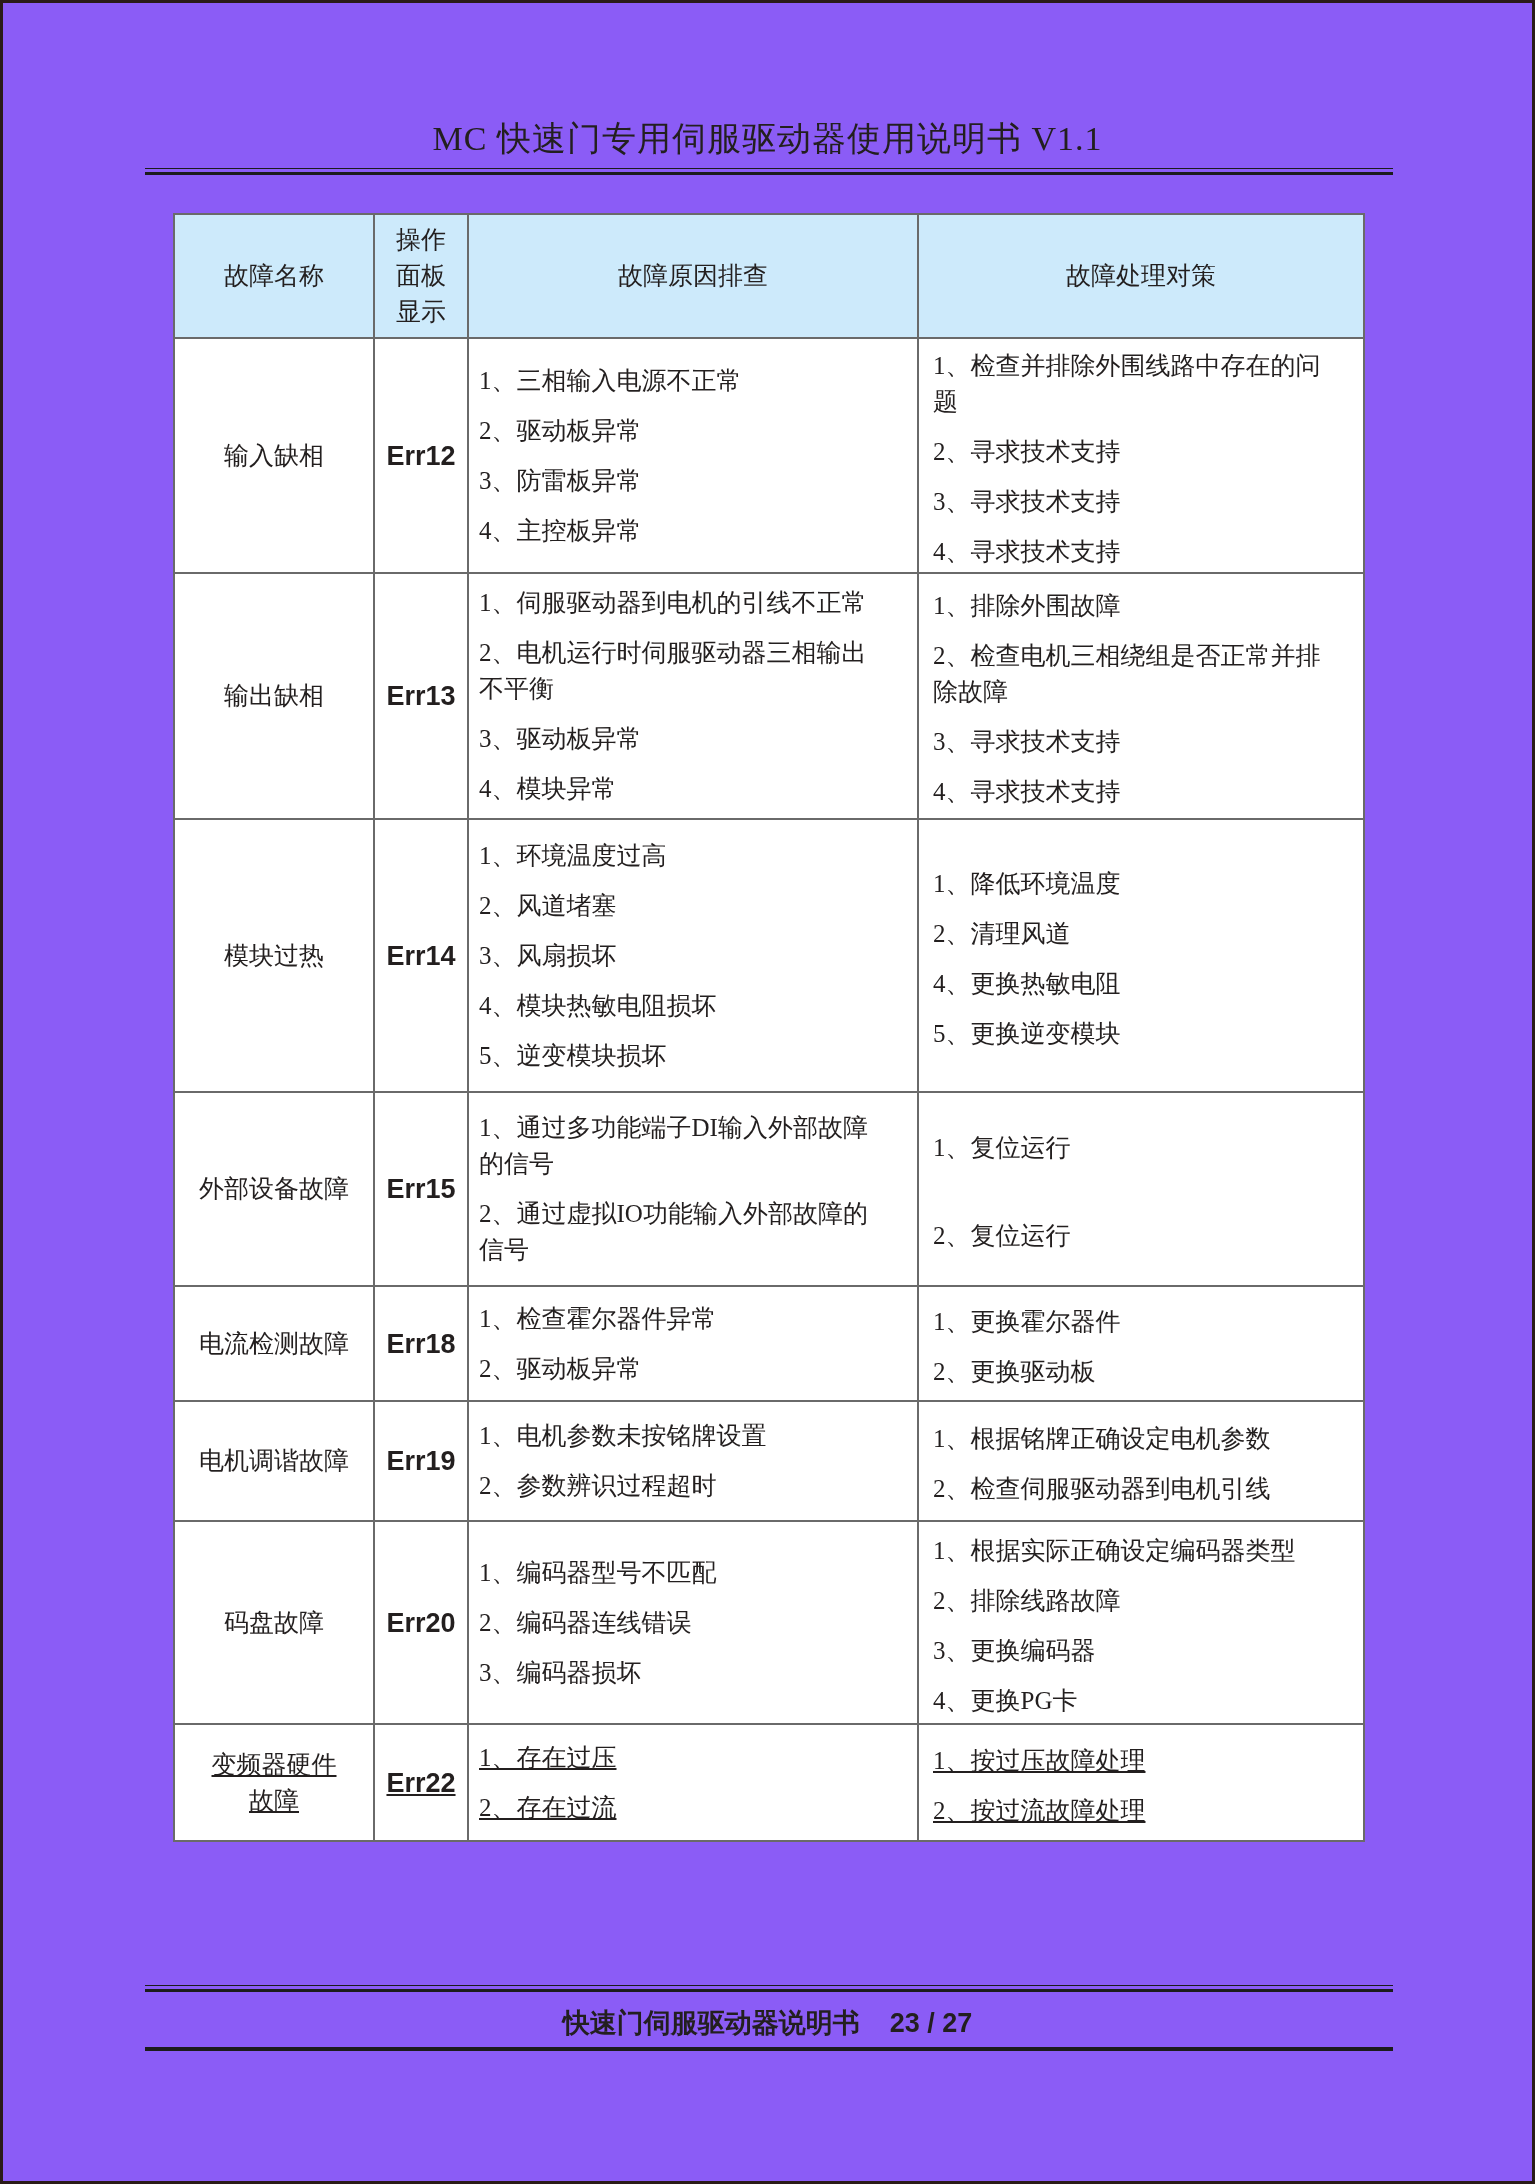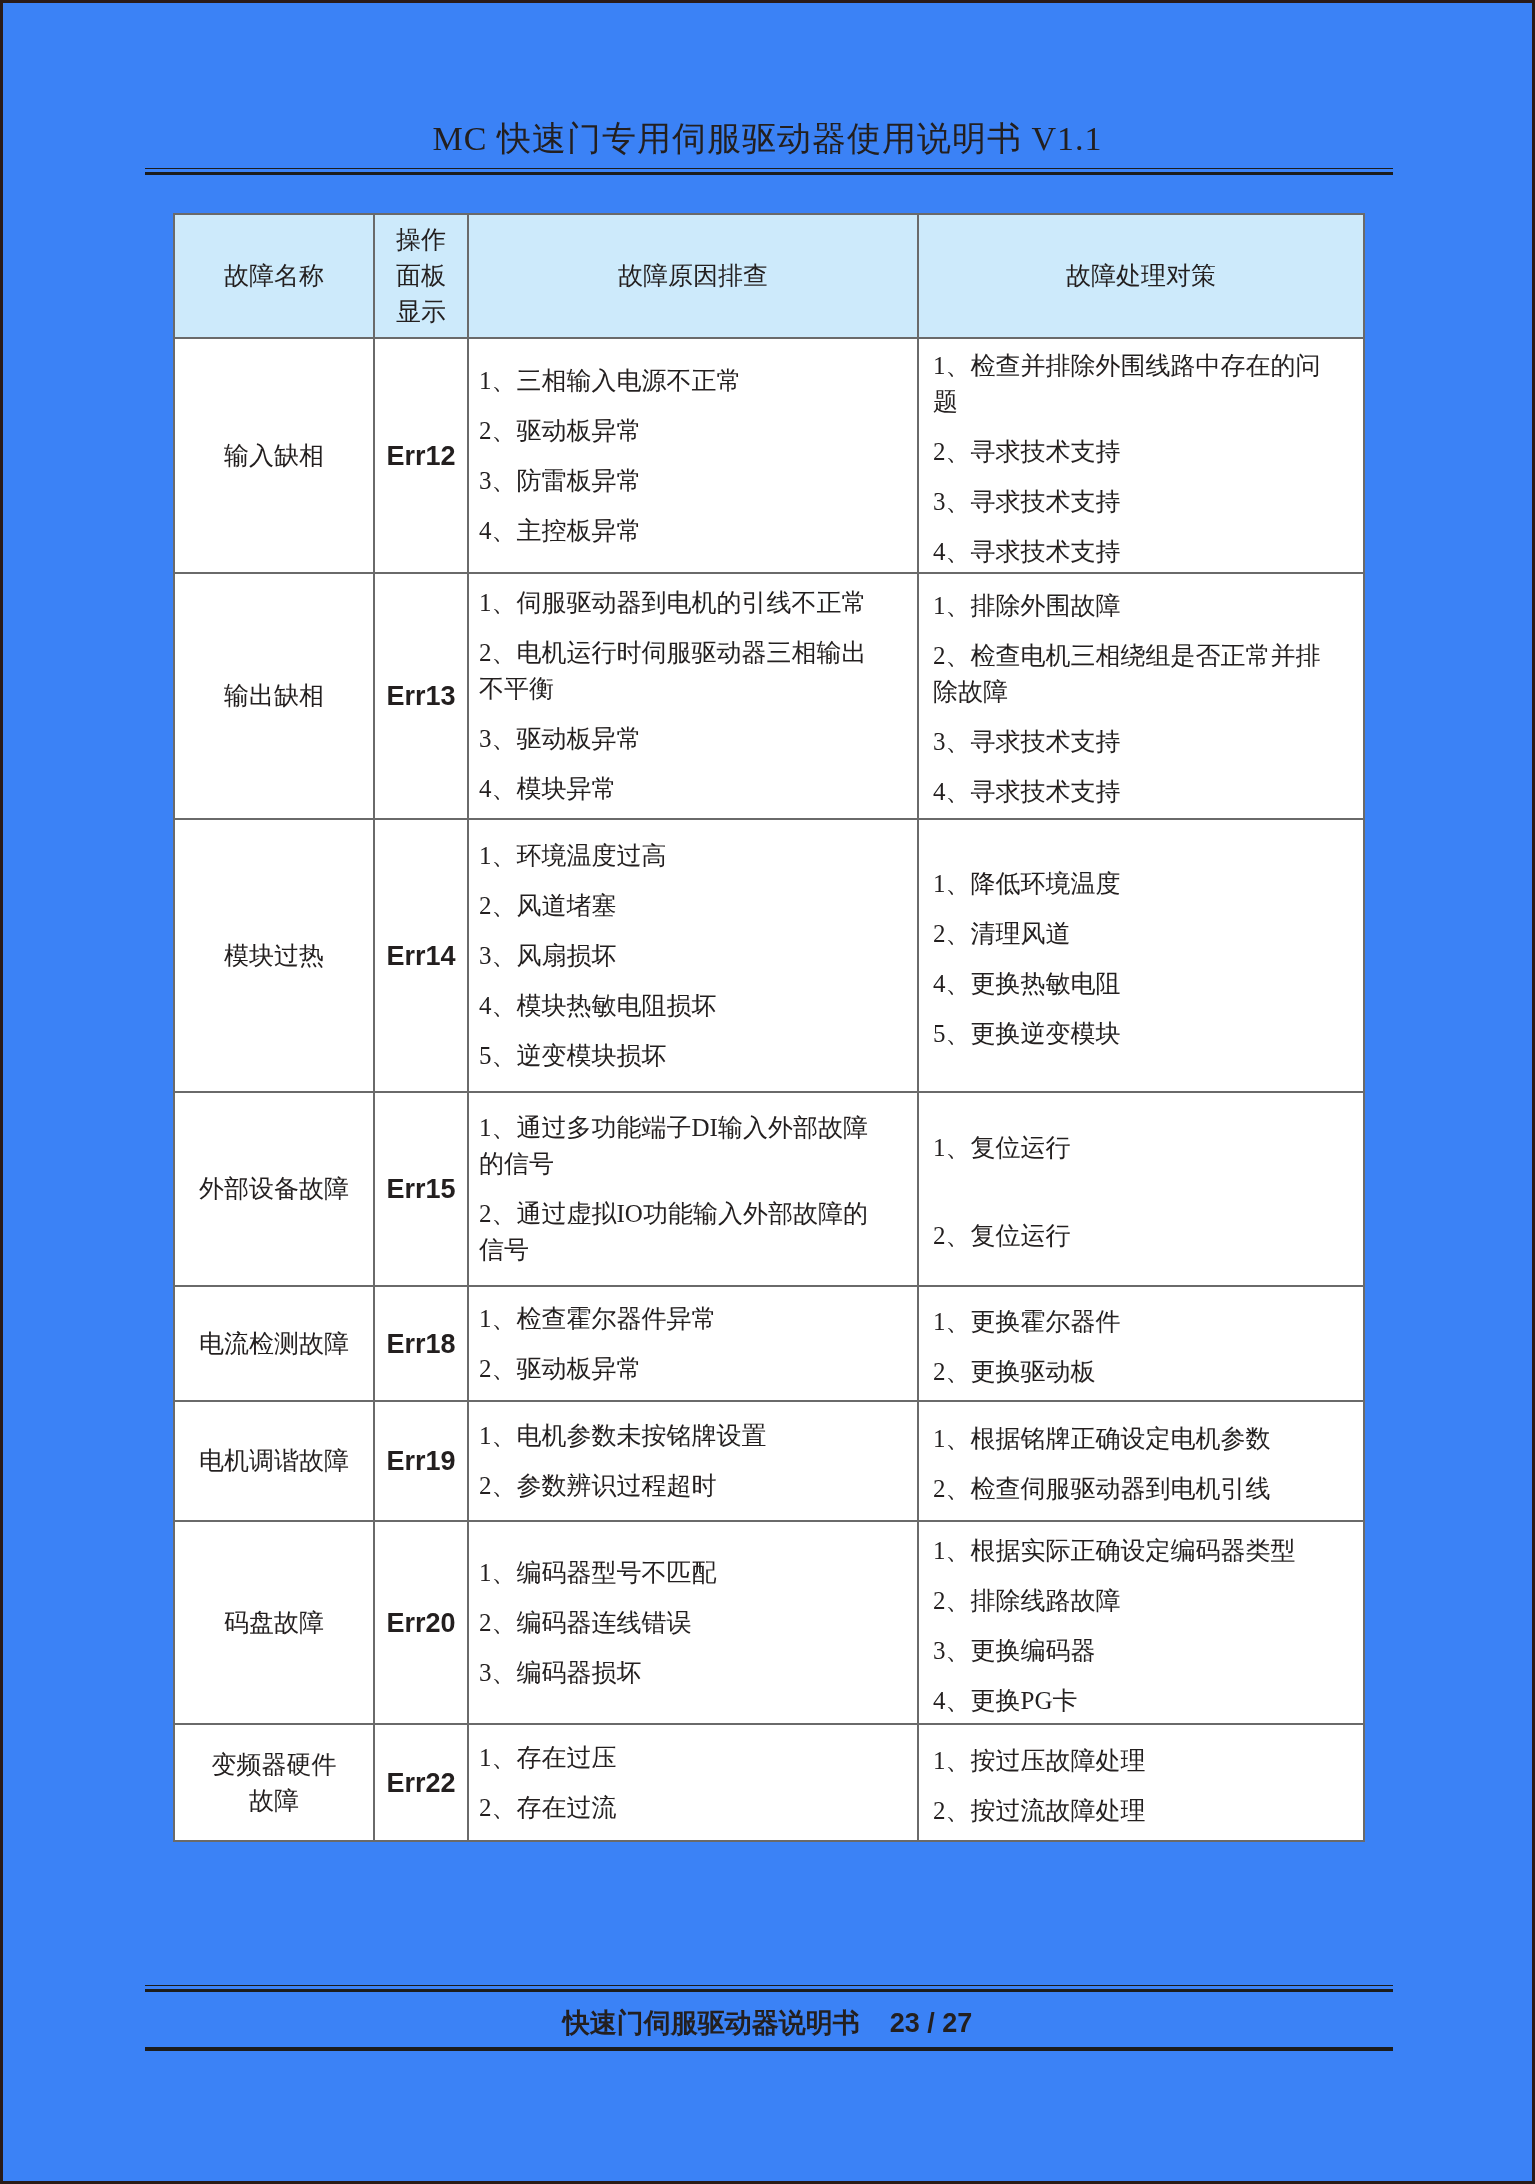--- a/index.html
+++ b/index.html
@@ -8,21 +8,21 @@
     --text:#231f1f;
     --rule:#1c1c1c;
     --page-border:#2a1b18;
   }
   html,body{margin:0;padding:0;}
   body{
     width:1535px;height:2184px;background:#ffffff;
     font-family:"Liberation Serif","DejaVu Serif",serif;
     color:var(--text);position:relative;overflow:hidden;
   }
-  .page{position:absolute;inset:0;border:3px solid var(--page-border);box-sizing:border-box;background:#3b82f6;}
+  .page{position:absolute;inset:0;border:3px solid var(--page-border);box-sizing:border-box;background:#8b5cf6;}
   .doc-title{
     position:absolute;top:116px;left:0;width:100%;
     text-align:center;font-size:34px;line-height:40px;letter-spacing:1px;
   }
   .rule-double{
     position:absolute;left:142px;width:1248px;height:7px;box-sizing:border-box;
     border-top:1px solid var(--rule);border-bottom:3px solid var(--rule);
   }
   .header-rule{top:165px;}
   .footer-rule-top{top:1982px;}
@@ -172,21 +172,21 @@
           <div class="item">2、编码器连线错误</div>
           <div class="item">3、编码器损坏</div>
         </div>
     <div class="cell c4">
           <div class="item">1、根据实际正确设定编码器类型</div>
           <div class="item">2、排除线路故障</div>
           <div class="item">3、更换编码器</div>
           <div class="item">4、更换PG卡</div>
         </div>
   </div>
-      <div class="t-row" style="height: 117px;">
+      <div class="t-row" style="height: 117px; text-decoration: underline;">
     <div class="cell c1">变频器硬件
 故障</div>
     <div class="cell c2">Err22</div>
     <div class="cell c3">
           <div class="item">1、存在过压</div>
           <div class="item">2、存在过流</div>
         </div>
     <div class="cell c4">
           <div class="item">1、按过压故障处理</div>
           <div class="item">2、按过流故障处理</div>

